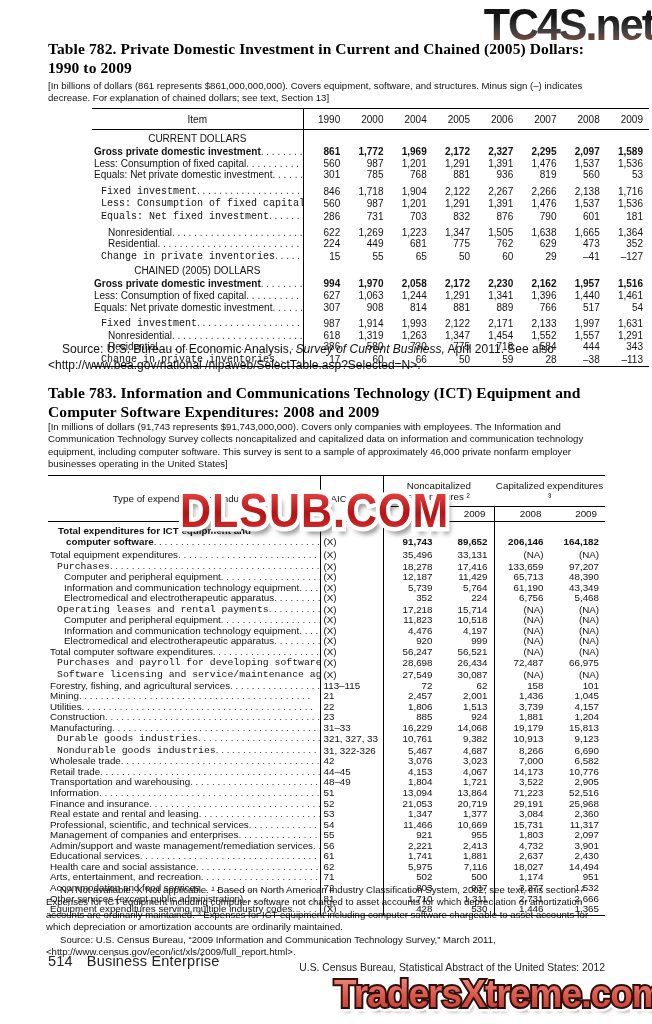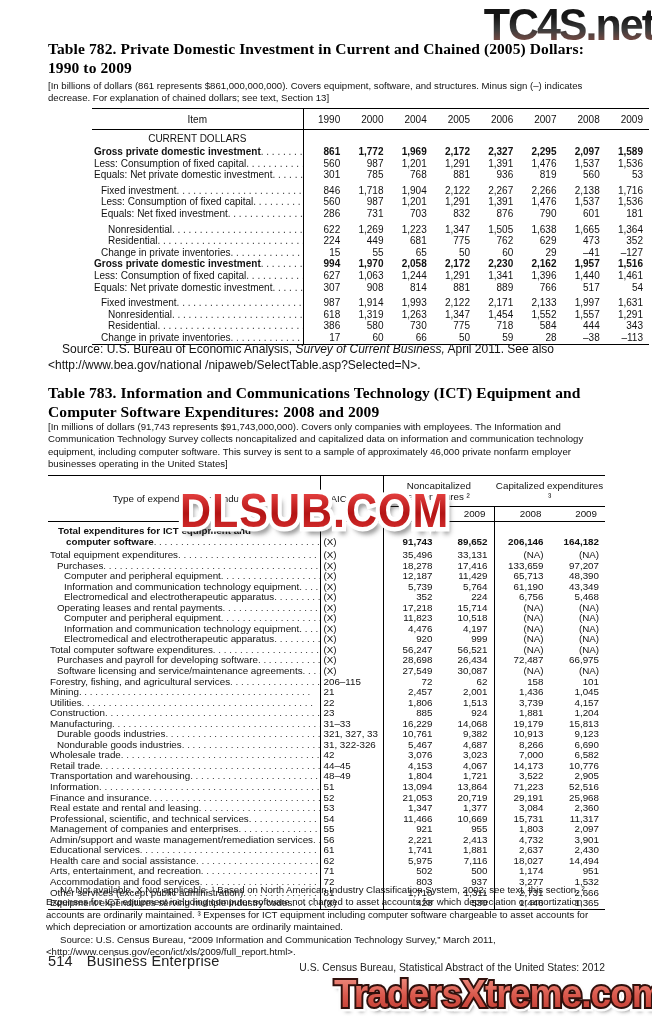--- a/index.html
+++ b/index.html
@@ -17,21 +17,21 @@
 
   
   table{border-collapse:collapse;table-layout:fixed;}
   td,th{padding:0;vertical-align:bottom;overflow:hidden;}
   .num{text-align:right;padding-right:6px;white-space:nowrap;}
   .bold{font-weight:bold;}
   .lead{display:flex;align-items:baseline;}
   .lead .txt{white-space:nowrap;}
   .lead .dots{flex:1;overflow:hidden;white-space:nowrap;color:#333;font-weight:normal;}
   .lead .dots::before{content:" .\00a0.\00a0.\00a0.\00a0.\00a0.\00a0.\00a0.\00a0.\00a0.\00a0.\00a0.\00a0.\00a0.\00a0.\00a0.\00a0.\00a0.\00a0.\00a0.\00a0.\00a0.\00a0.\00a0.\00a0.\00a0.\00a0.\00a0.\00a0.\00a0.\00a0.\00a0.\00a0.\00a0.\00a0.\00a0.\00a0.\00a0.\00a0.\00a0.\00a0.\00a0.\00a0.";}
-  .ind0{padding-left:2px;} .ind1{padding-left:9px;} .ind2{padding-left:16px;}
+  .ind0{padding-left:2px;} .ind1{padding-left:9px;font-family:Liberation Mono, monospace;} .ind2{padding-left:16px;}
 
   
   #t782{width:557px;font-size:10px;border-top:1.5px solid #000;border-bottom:1px solid #000;}
   #t782 col.c-item{width:211px;}
   #t782 col.c-yr{width:43.25px;}
   #t782 th{font-weight:normal;font-size:10px;border-bottom:1px solid #000;height:20px;vertical-align:middle;}
   #t782 th.item-h{text-align:center;}
   #t782 td:first-child, #t782 th:first-child{border-right:1px solid #000;}
   #t782 tbody td{height:11.6px;line-height:11.6px;font-size:10px;}
   #t782 tr.sec-row td{height:14px;line-height:14px;padding-top:2px;text-align:center;font-size:10px;}
@@ -252,20 +252,24 @@
           </td>
           <td class="num">15</td>
           <td class="num">55</td>
           <td class="num">65</td>
           <td class="num">50</td>
           <td class="num">60</td>
           <td class="num">29</td>
           <td class="num">–41</td>
           <td class="num">–127</td>
         </tr>
+        <tr class="sec-row">
+          <td>CHAINED (2005) DOLLARS</td>
+          <td colspan="8"></td>
+        </tr>
         <tr>
           <td class="bold">
             <div class="lead">
               <span class="txt ind0 bold">Gross private domestic investment</span>
               <span class="dots"></span>
             </div>
           </td>
           <td class="num bold">994</td>
           <td class="num bold">1,970</td>
           <td class="num bold">2,058</td>
@@ -575,21 +579,21 @@
           <td class="num">(NA)</td>
           <td class="num">(NA)</td>
         </tr>
         <tr>
           <td class="lbl">
             <div class="lead">
               <span class="txt ind0">Forestry, fishing, and agricultural services</span>
               <span class="dots"></span>
             </div>
           </td>
-          <td class="naics">206–115</td>
+          <td class="naics">113–115</td>
           <td class="num">72</td>
           <td class="num v2">62</td>
           <td class="num">158</td>
           <td class="num">101</td>
         </tr>
         <tr>
           <td class="lbl">
             <div class="lead">
               <span class="txt ind0">Mining</span>
               <span class="dots"></span>

